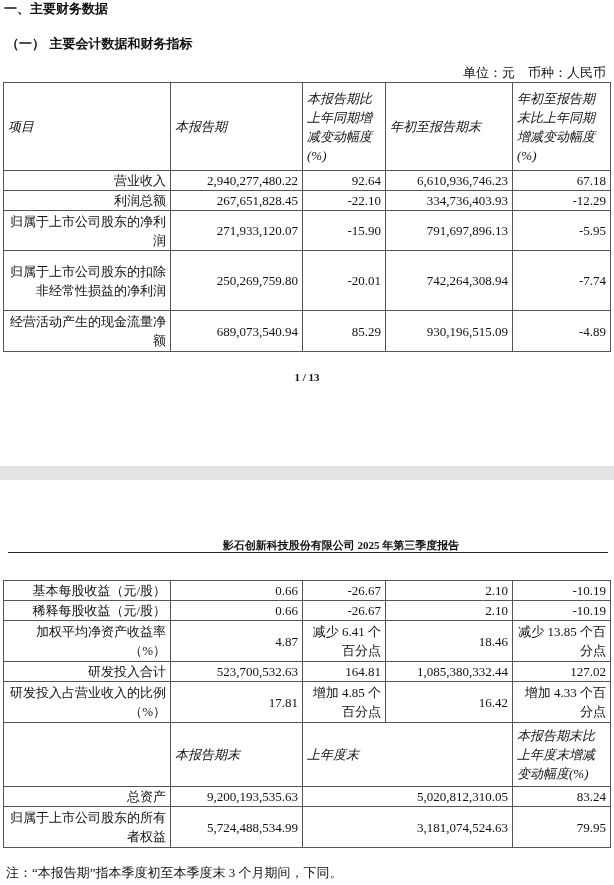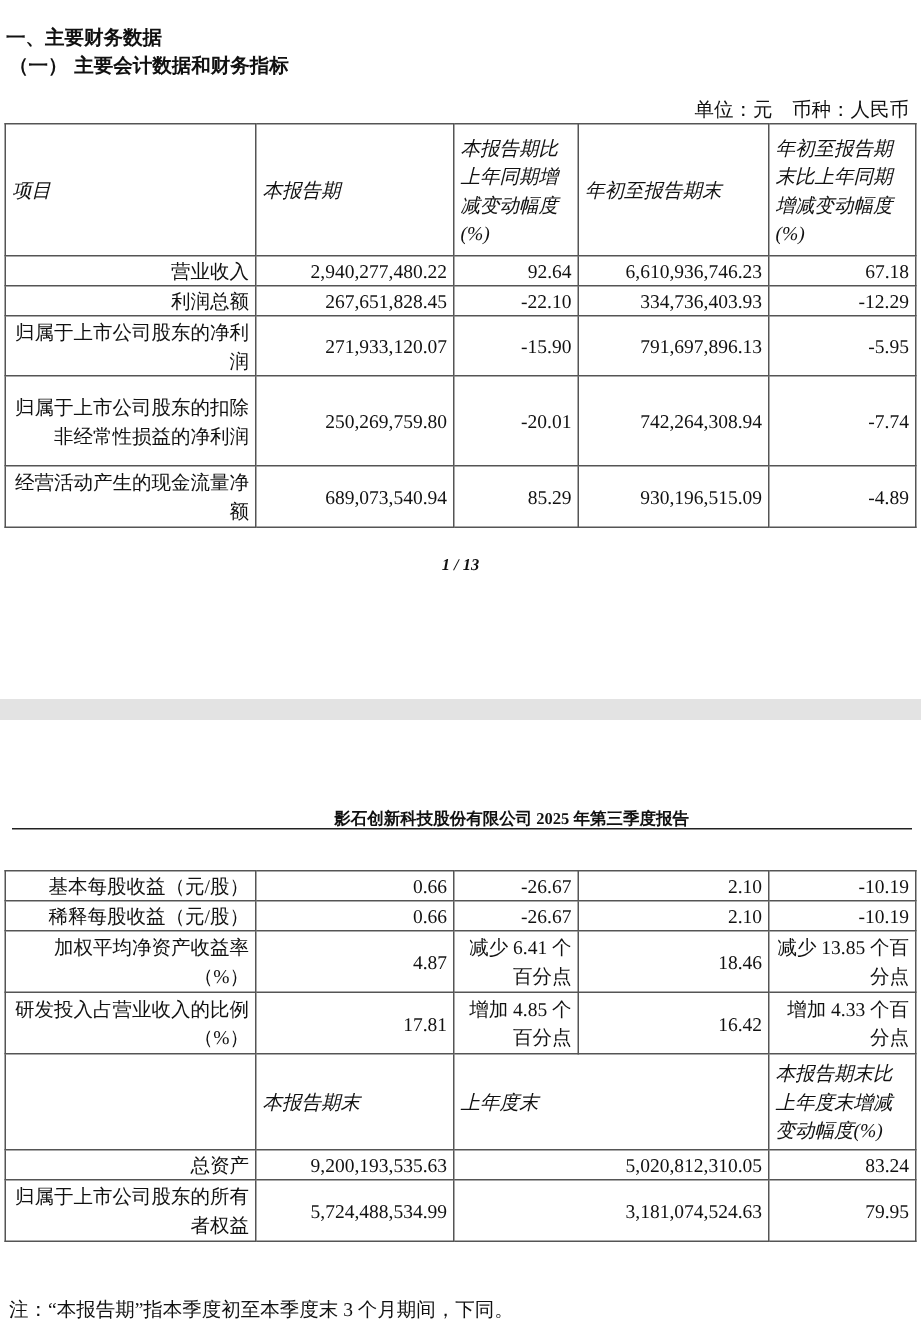--- a/index.html
+++ b/index.html
@@ -1,28 +1,28 @@
 <!DOCTYPE html>
 <html><head>
 <meta charset="utf-8">
 <style>
   html, body { margin:0; padding:0; background:#fff; }
   body { width:614px; height:885px; position:relative; overflow:hidden;
          font-family:"Liberation Serif","DejaVu Serif",serif; color:#111; font-size:13px; }
-  .h1 { position:absolute; left:4px; top:16px; font-family:"DejaVu Sans",sans-serif; font-weight:bold; font-size:13px; }
+  .h1 { position:absolute; left:4px; top:0; font-family:"DejaVu Sans",sans-serif; font-weight:bold; font-size:13px; }
   .h2 { position:absolute; left:6px; top:35px; font-family:"DejaVu Sans",sans-serif; font-weight:bold; font-size:13px; }
   .unit { position:absolute; right:8px; top:64px; font-size:13px; }
   table { position:absolute; left:3px; border-collapse:collapse; table-layout:fixed; }
   td { border:1px solid #555; padding:0 4px; font-size:13px; line-height:19px; vertical-align:middle; }
   td.r { text-align:right; }
   td.c { text-align:left;font-style:italic; }
   td.l { text-align:right; }
   .t1 { top:82px; }
   .t2 { top:580px; }
-  .pageno { position:absolute; left:0; width:614px; top:371px; text-align:center; font-weight:bold; font-size:11px;font-style:italic; }
+  .pageno { position:absolute; left:0; width:614px; top:371px; text-align:center; font-weight:bold; font-size:11px; }
   .gap { position:absolute; left:0; width:614px; top:466px; height:14px; background:#e3e3e3; }
   .rpt { position:absolute; left:0; width:614px; top:538px; text-align:center; font-weight:bold; font-size:11px;padding-left:34px; }
   .rule { position:absolute; left:8px; width:600px; top:552px; height:1px; background:#222; }
   .note { position:absolute; left:6px; top:864px; font-size:13px; }
 </style>
 </head>
 <body>
 
 <div class="h1">一、主要财务数据</div>
 <div class="h2">（一） 主要会计数据和财务指标</div>
@@ -110,20 +110,27 @@
     <td class="r">2.10</td>
     <td class="r">-10.19</td>
   </tr>
   <tr style="height:41px">
     <td class="l">加权平均净资产收益率（%）</td>
     <td class="r">4.87</td>
     <td class="r">减少 6.41 个百分点</td>
     <td class="r">18.46</td>
     <td class="r">减少 13.85 个百分点</td>
   </tr>
+  <tr style="height:20px">
+    <td class="l">研发投入合计</td>
+    <td class="r">523,700,532.63</td>
+    <td class="r">164.81</td>
+    <td class="r">1,085,380,332.44</td>
+    <td class="r">127.02</td>
+  </tr>
   <tr style="height:41px">
     <td class="l">研发投入占营业收入的比例（%）</td>
     <td class="r">17.81</td>
     <td class="r">增加 4.85 个百分点</td>
     <td class="r">16.42</td>
     <td class="r">增加 4.33 个百分点</td>
   </tr>
   <tr style="height:64px">
     <td class="c"></td>
     <td class="c">本报告期末</td>

